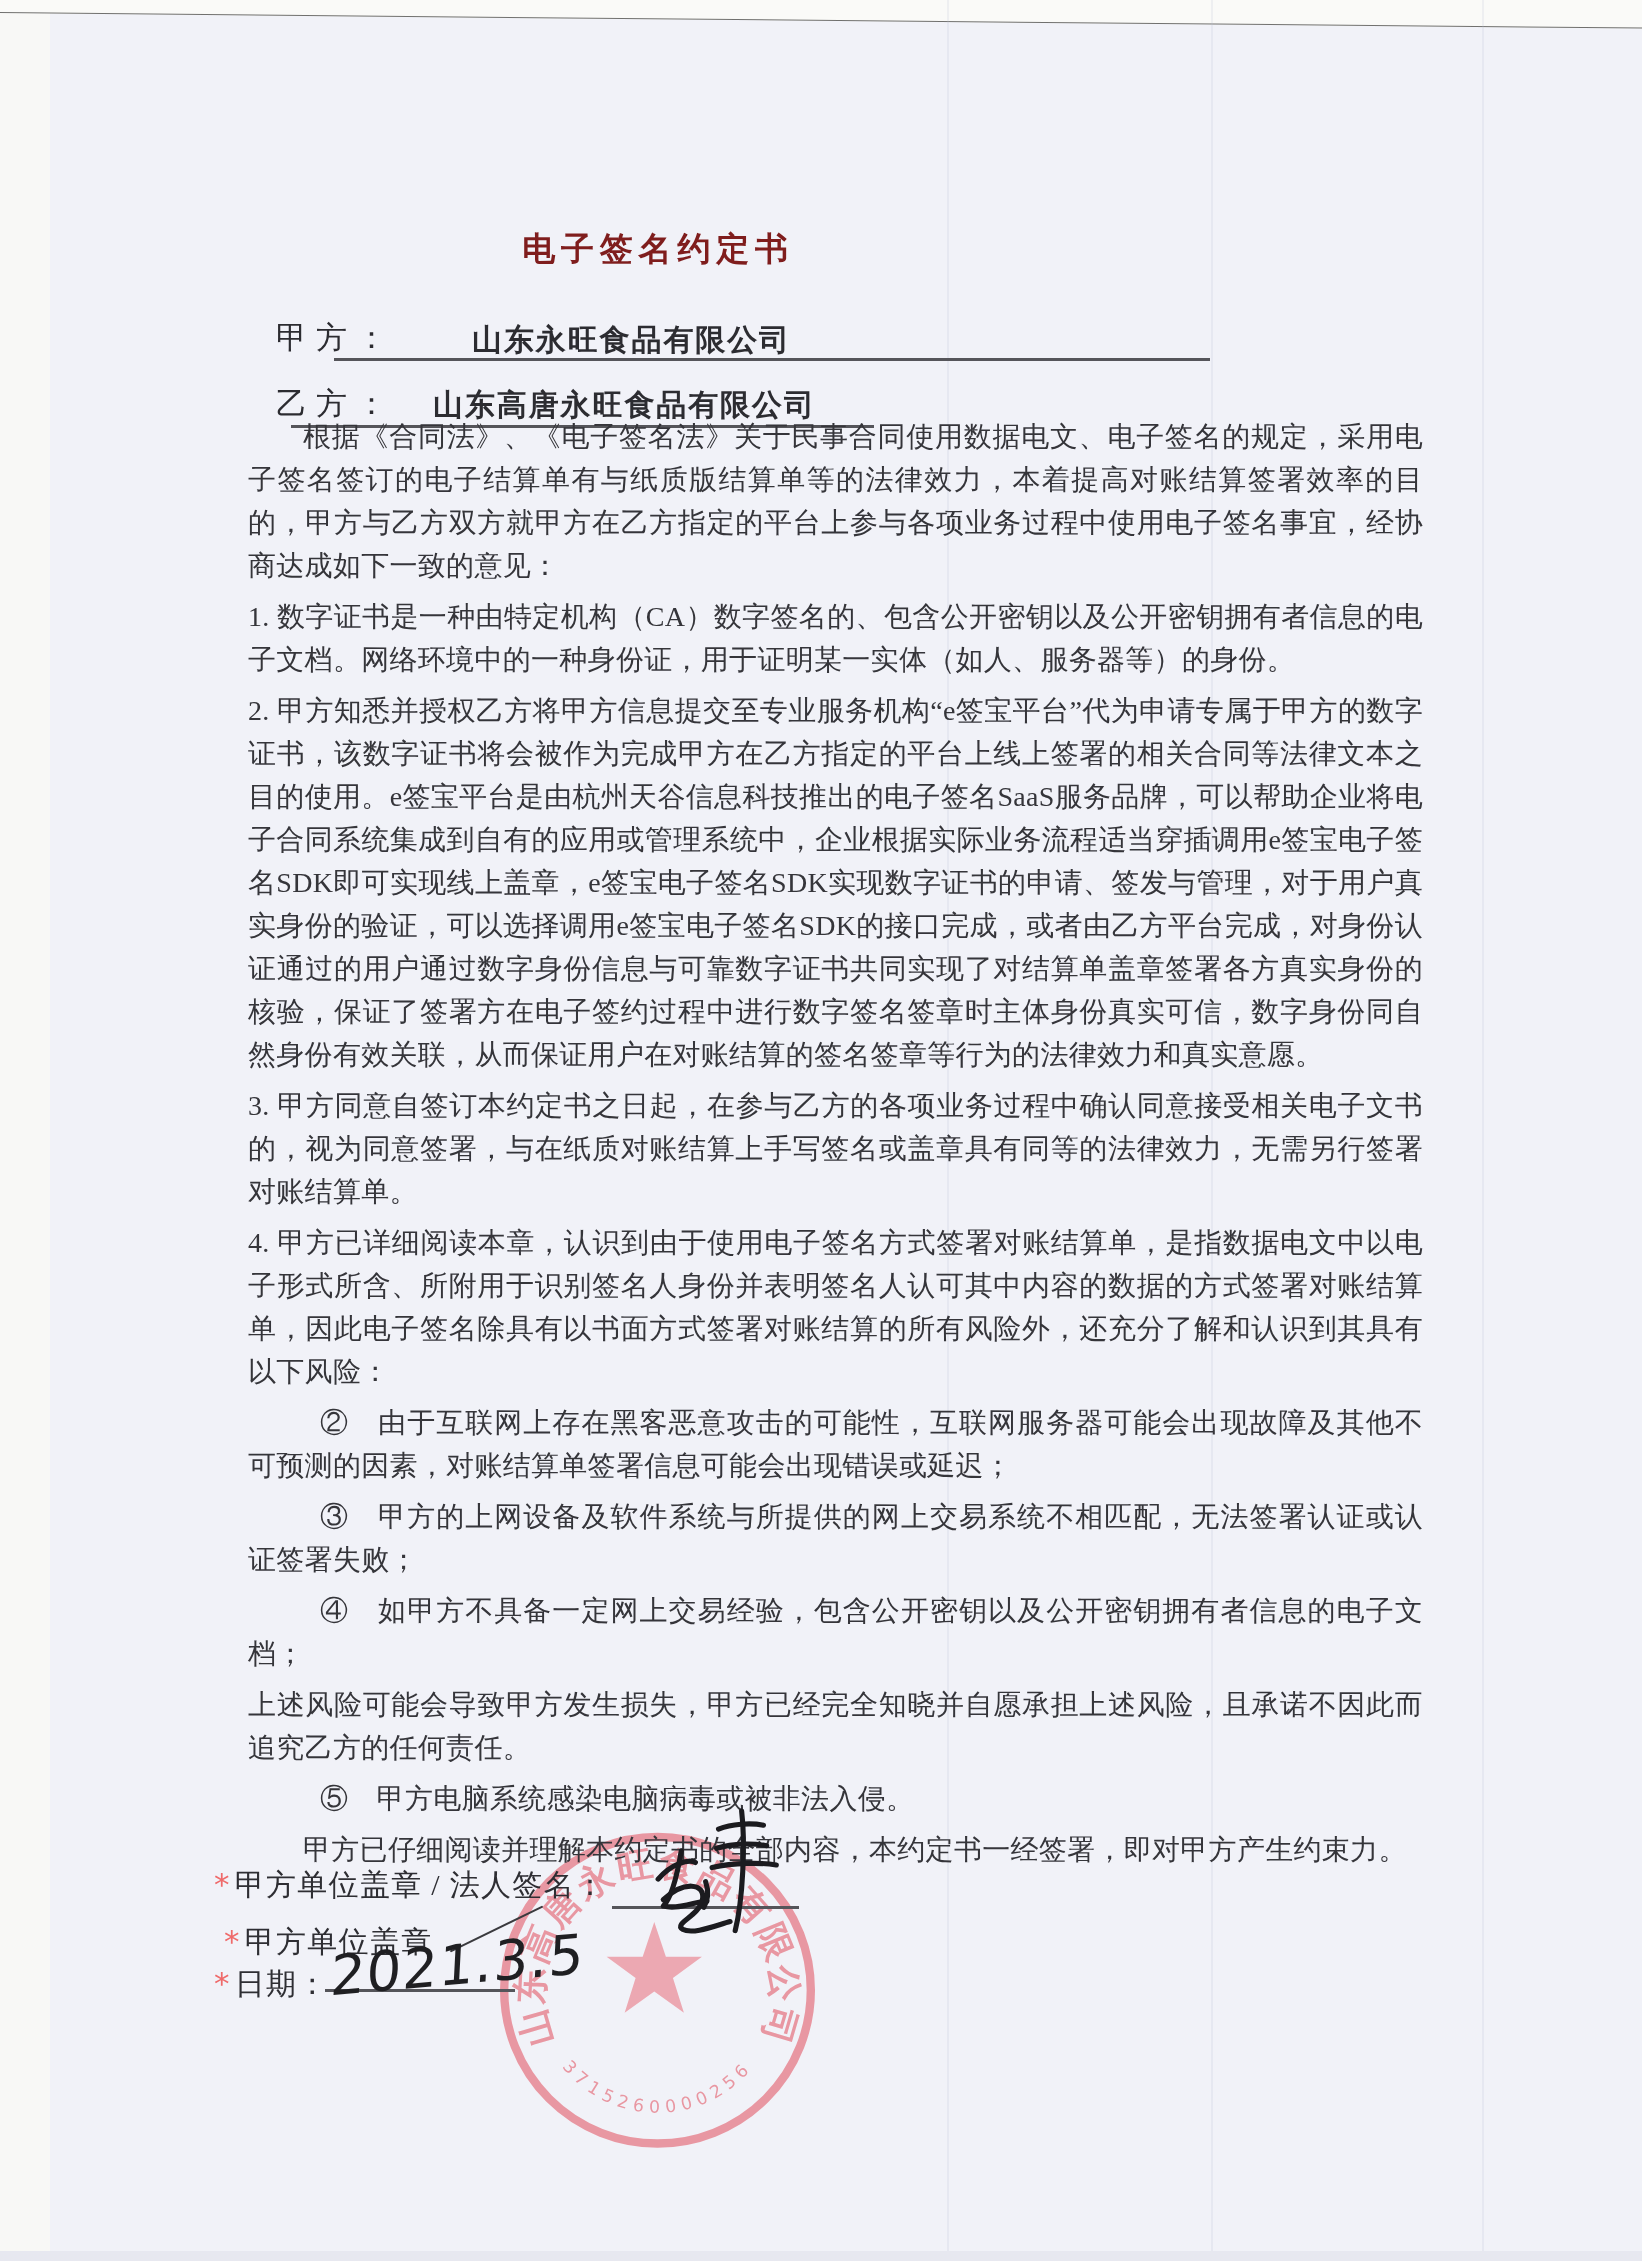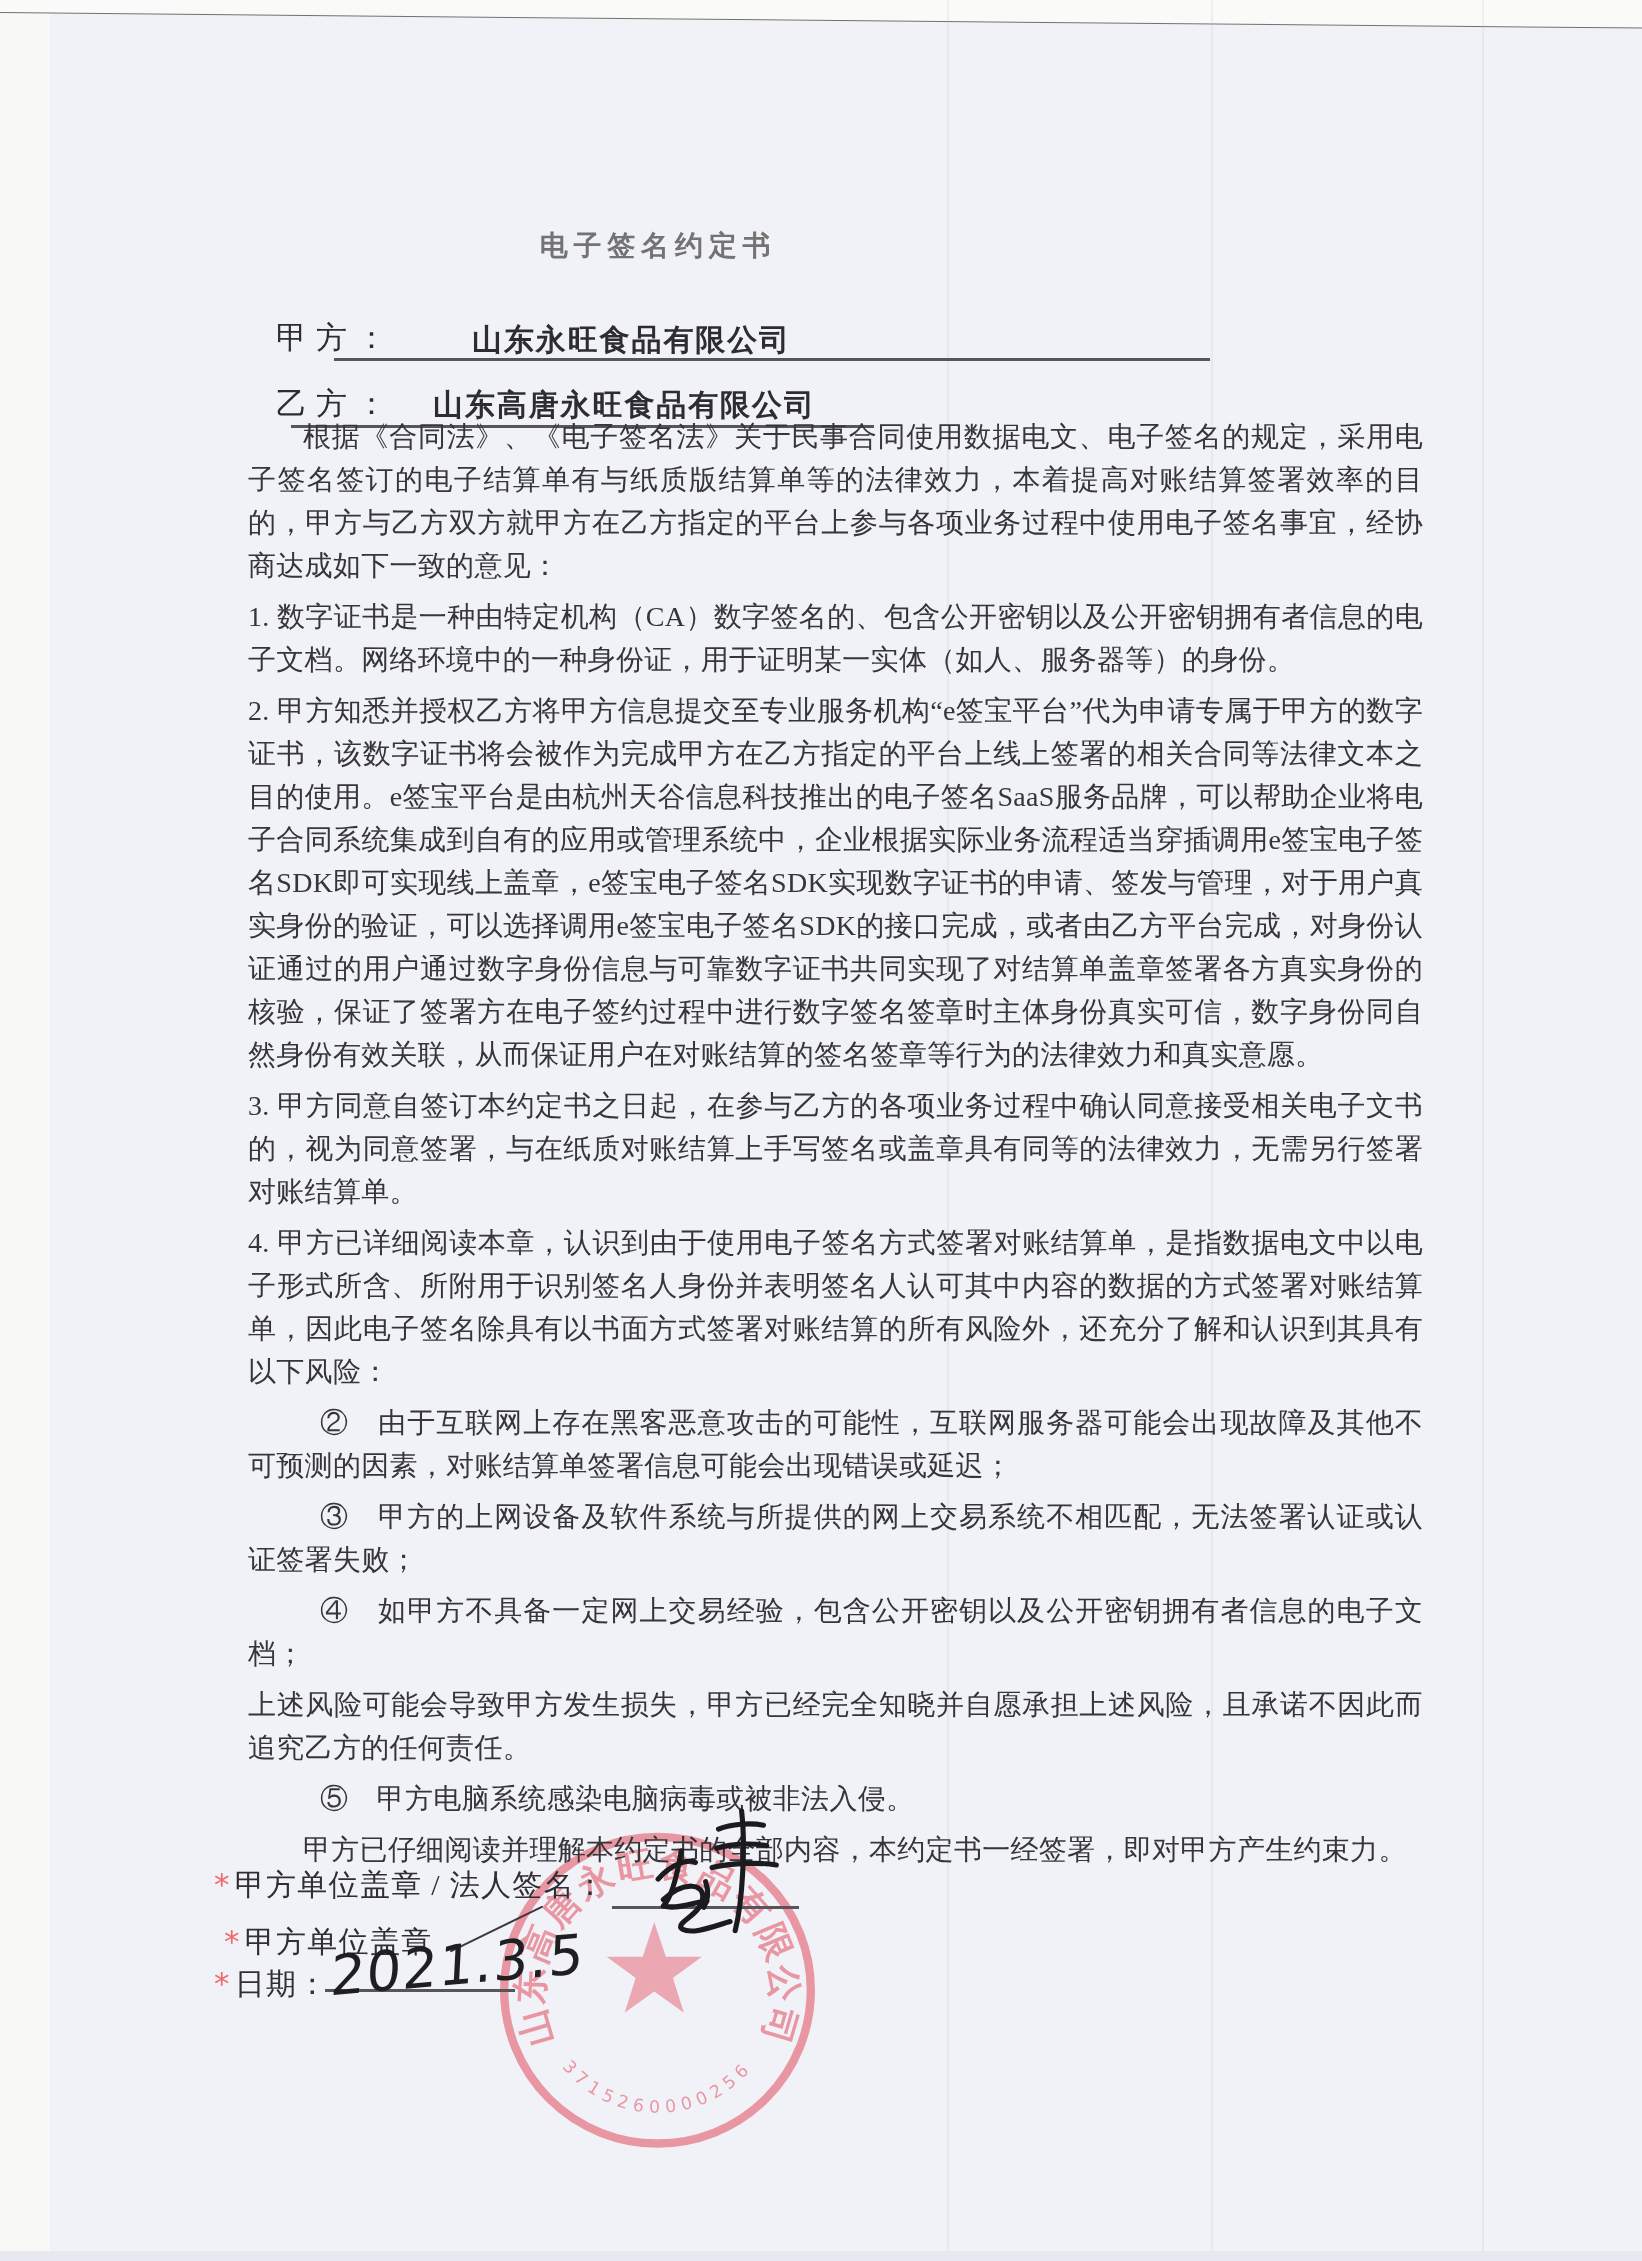--- a/index.html
+++ b/index.html
@@ -15,21 +15,21 @@
     position:absolute;left:-13px;top:-20.6px;width:1688px;height:33px;
     background:#fafaf8;border-bottom:1.9px solid #70706e;
     transform:rotate(0.54deg);transform-origin:left bottom;z-index:1;
   }
   .scan-left-strip{position:absolute;left:0;top:0;width:50px;height:100%;background:#f8f8f6;z-index:0;}
   .scan-bottom-strip{position:absolute;left:0;bottom:0;width:100%;height:10.3px;background:#e7e8f0;z-index:1;}
   .scan-streak{position:absolute;top:0;width:1.9px;height:100%;background:rgba(185,190,212,0.18);z-index:1;}
   
   .doc-title{
     position:absolute;left:0;top:227px;width:1316px;text-align:center;
-    font-size:28px;font-weight:bold;letter-spacing:5.8px;color:#737373;z-index:3;
+    font-size:33px;font-weight:bold;letter-spacing:5.8px;color:#7f1d1d;z-index:3;
   }
   
   .party-label{
     position:absolute;font-size:31px;font-weight:normal;letter-spacing:9px;color:#2c2c31;z-index:3;margin-left:26px;
   }
   .party-name{
     position:absolute;font-size:30px;font-weight:bold;letter-spacing:1.9px;color:#2c2c31;z-index:3;
   }
   .u-line{position:absolute;height:2.6px;background:#55555a;z-index:2;}
   

